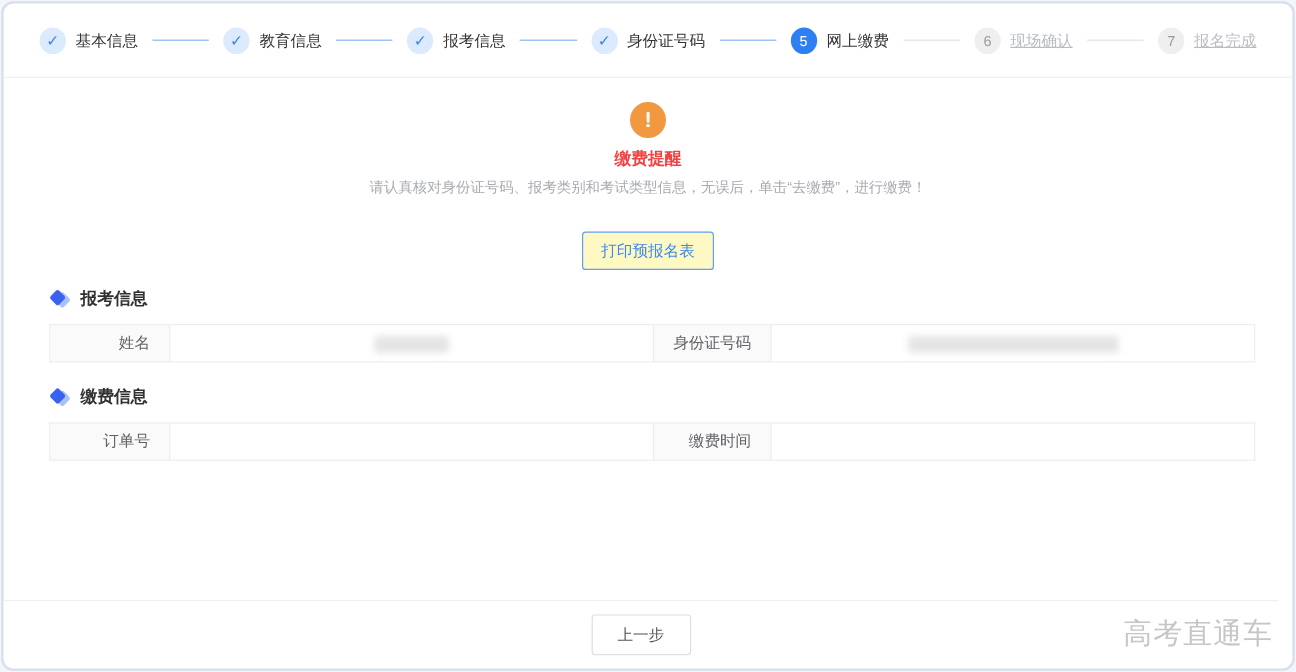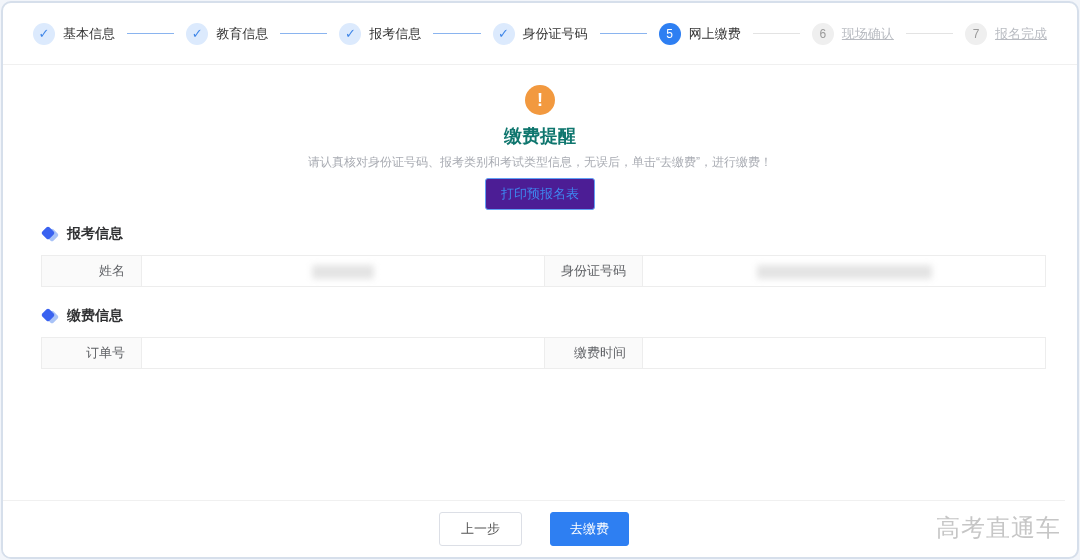--- a/index.html
+++ b/index.html
@@ -40,26 +40,26 @@
   .connector.gray { background:#e3e3e3; }
 
   
   .notice { text-align:center; padding-top:20px; }
   .warn-icon {
     width:30px; height:30px; border-radius:50%;
     background:#f2993f;
     color:#fff; font-weight:bold; font-size:18px; line-height:30px;
     display:inline-block;
   }
-  .notice-title { margin-top:9px; font-size:18px; font-weight:bold; color:#0f766e; }
+  .notice-title { margin-top:9px; font-size:14px; font-weight:bold; color:#ef4444; }
   .notice-desc { margin-top:6px; font-size:12px; color:#a8abb2; }
   .print-btn {
-    margin-top:7px;
+    margin-top:28px;
     display:inline-block;
-    background:#4c1d95;
+    background:#fef9c3;
     border:1px solid #61a0f5;
     color:#3e87ef;
     font-size:13px;
     padding:6px 15px;
     border-radius:3px;
     cursor:pointer;
   }
 
   
   .section-header {
@@ -235,17 +235,16 @@
       <td class="lbl">订单号</td>
       <td class="val"></td>
       <td class="lbl">缴费时间</td>
       <td class="val"></td>
     </tr>
   </tbody>
     </table>
 
   <div class="footer">
     <button class="btn-prev">上一步</button>
-    <button class="btn-pay">去缴费</button>
   </div>
 
   <div class="watermark">高考直通车</div>
 </div>
 
 </body></html>

